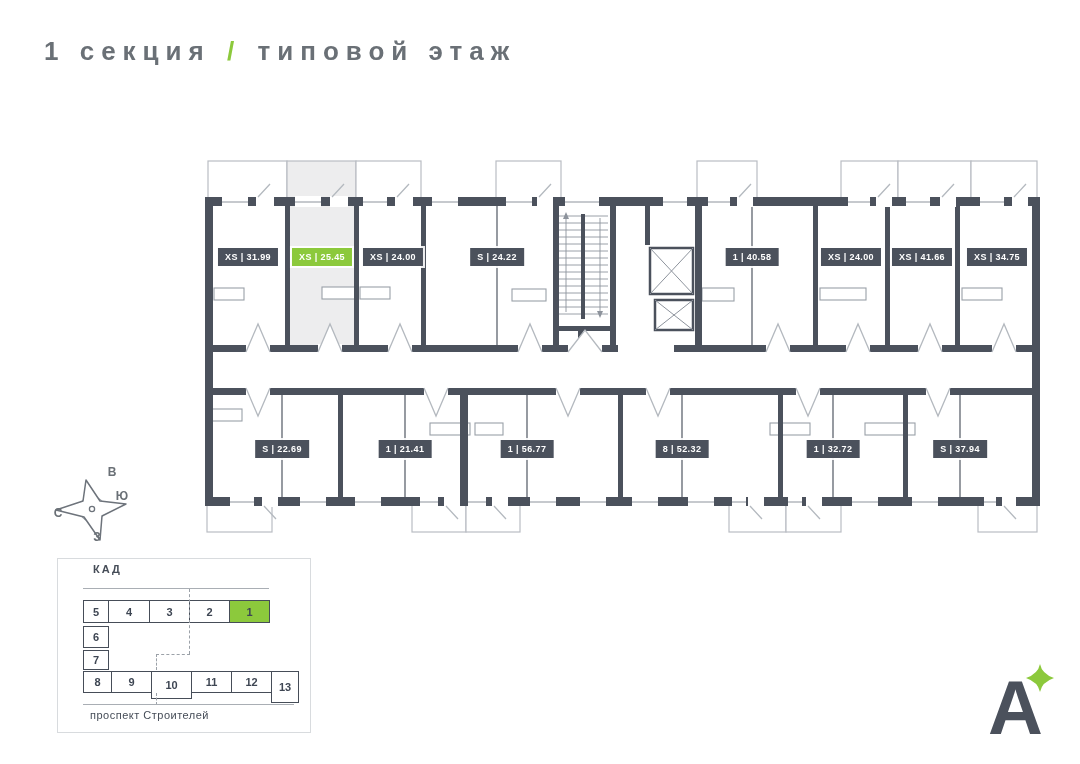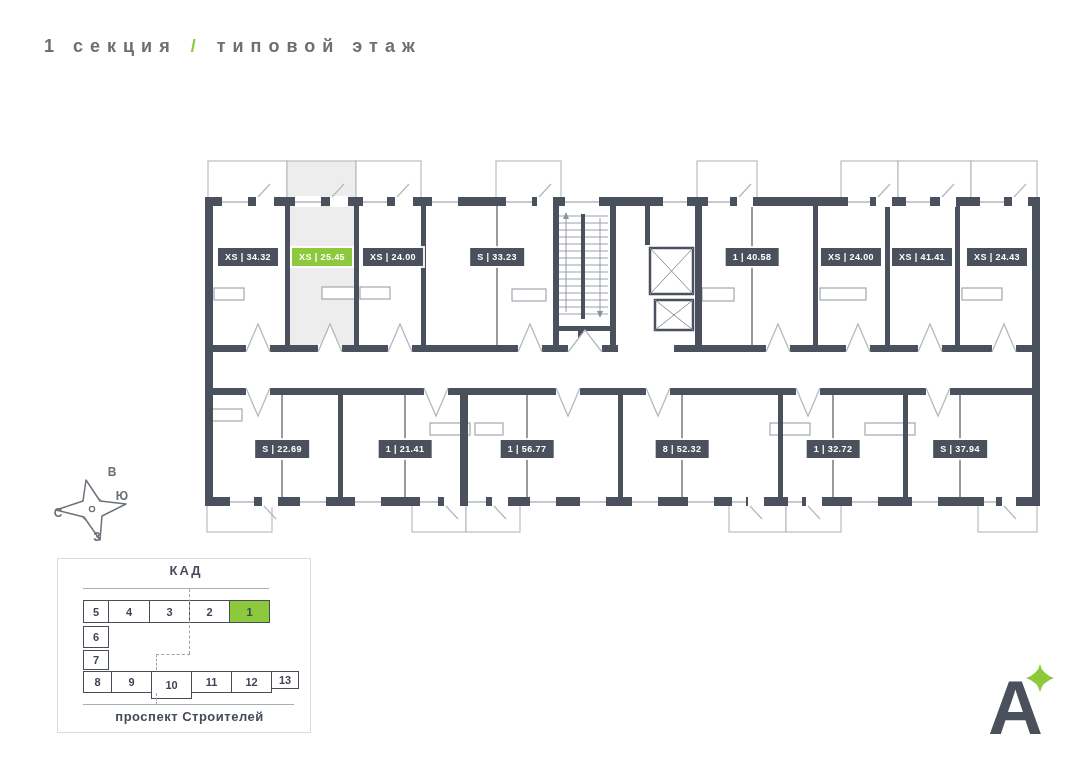--- a/index.html
+++ b/index.html
@@ -1,36 +1,36 @@
 <!DOCTYPE html>
 <html><head>
 <meta charset="utf-8">
 <style>
   html,body{margin:0;padding:0}
   body{width:1080px;height:764px;position:relative;background:#ffffff;
        font-family:"Liberation Sans",sans-serif;overflow:hidden}
   .abs{position:absolute}
   
-  .title{position:absolute;left:44px;top:36px;font-size:18px;font-weight:700;
+  .title{position:absolute;left:44px;top:36px;font-size:26px;font-weight:700;
          letter-spacing:7px;color:#6a7076;white-space:nowrap}
   .title .sep{color:#8cc93c;padding:0 2px}
   
   .plan-svg{position:absolute;left:0;top:0}
   
   .badge{position:absolute;transform:translate(-50%,-50%);background:#4b515c;color:#ffffff;
          font-size:9px;font-weight:700;letter-spacing:.4px;padding:4px 7px;white-space:nowrap;
          box-shadow:0 0 0 2px rgba(255,255,255,.9);cursor:pointer}
   .badge.active{background:#8cc93c}
   
   .compass-label{position:absolute;transform:translate(-50%,-50%);font-size:12px;
                  color:#6a7076;font-weight:600}
   
   .minimap{position:absolute;left:57px;top:558px;width:252px;height:173px;
            border:1px solid #d8dbde;background:#fff}
-  .mm-road{position:absolute;color:#454c57;font-weight:600;font-size:13px;text-align:center}
+  .mm-road{position:absolute;color:#454c57;font-weight:600;font-size:11px;}
   .mm-line{position:absolute;height:1px;background:#a9aeb4}
   .mm-box{position:absolute;border:1.5px solid #464d58;box-sizing:border-box;display:flex;
           align-items:center;justify-content:center;font-size:11px;font-weight:700;
           color:#3e4653;background:#fff;cursor:pointer}
   .mm-box.active{background:#8cc93c}
   .mm-dash-v{position:absolute;width:0;border-left:1.5px dashed #9ba1a8}
   .mm-dash-h{position:absolute;height:0;border-top:1.5px dashed #9ba1a8}
   
   .logo-letter{position:absolute;left:988px;top:670px;font-size:76px;line-height:76px;
                font-weight:700;color:#4b515c}
@@ -223,28 +223,28 @@
       <path d="M246 388 L258 416 L270 388"></path>
         <path d="M424 388 L436 416 L448 388"></path>
       <path d="M556 388 L568 416 L580 388"></path>
         <path d="M646 388 L658 416 L670 388"></path>
       <path d="M796 388 L808 416 L820 388"></path>
         <path d="M926 388 L938 416 L950 388"></path>
     </g>
   </g>
 </svg>
 
-<div class="badge" style="left:248px;top:257px">XS | 34.32</div>
+<div class="badge" style="left:248px;top:257px">XS | 31.99</div>
 <div class="badge active" style="left:322px;top:257px">XS | 25.45</div>
 <div class="badge" style="left:393px;top:257px">XS | 24.00</div>
-<div class="badge" style="left:497px;top:257px">S | 33.23</div>
+<div class="badge" style="left:497px;top:257px">S | 24.22</div>
 <div class="badge" style="left:752px;top:257px">1 | 40.58</div>
 <div class="badge" style="left:851px;top:257px">XS | 24.00</div>
-<div class="badge" style="left:922px;top:257px">XS | 41.41</div>
-<div class="badge" style="left:997px;top:257px">XS | 24.43</div>
+<div class="badge" style="left:922px;top:257px">XS | 41.66</div>
+<div class="badge" style="left:997px;top:257px">XS | 34.75</div>
 <div class="badge" style="left:282px;top:449px">S | 22.69</div>
 <div class="badge" style="left:405px;top:449px">1 | 21.41</div>
 <div class="badge" style="left:527px;top:449px">1 | 56.77</div>
 <div class="badge" style="left:682px;top:449px">8 | 52.32</div>
 <div class="badge" style="left:833px;top:449px">1 | 32.72</div>
 <div class="badge" style="left:960px;top:449px">S | 37.94</div>
 
 <svg class="abs" style="left:50px;top:460px" width="85" height="85" viewBox="0 0 85 85">
   <circle cx="42" cy="49" r="12.5" fill="none" stroke="#9aa0a8" stroke-width="1.2"></circle>
   <path d="M36 20 L50 41 L76 44 L52 56 L50 80 L34 57 L6 50 L33 41 Z" fill="#ffffff" stroke="#6d737b" stroke-width="1.5" stroke-linejoin="round"></path>
@@ -264,27 +264,27 @@
   <div class="mm-box" style="left:91px;top:41px;width:41px;height:23px">3</div>
   <div class="mm-box" style="left:131px;top:41px;width:41px;height:23px">2</div>
   <div class="mm-box active" style="left:171px;top:41px;width:41px;height:23px">1</div>
   <div class="mm-box" style="left:25px;top:67px;width:26px;height:22px">6</div>
   <div class="mm-box" style="left:25px;top:91px;width:26px;height:20px">7</div>
   <div class="mm-box" style="left:25px;top:112px;width:29px;height:22px">8</div>
   <div class="mm-box" style="left:53px;top:112px;width:41px;height:22px">9</div>
   <div class="mm-box" style="left:93px;top:112px;width:41px;height:28px">10</div>
   <div class="mm-box" style="left:133px;top:112px;width:41px;height:22px">11</div>
   <div class="mm-box" style="left:173px;top:112px;width:41px;height:22px">12</div>
-  <div class="mm-box" style="left:213px;top:112px;width:28px;height:18px">13</div>
+  <div class="mm-box" style="left:213px;top:112px;width:28px;height:32px">13</div>
 
   <div class="mm-dash-v" style="left:131px;top:30px;height:65px"></div>
   <div class="mm-dash-h" style="left:98px;top:95px;width:34px"></div>
   <div class="mm-dash-v" style="left:98px;top:95px;height:16px"></div>
   <div class="mm-dash-v" style="left:98px;top:134px;height:12px"></div>
 
   <div class="mm-line" style="left:25px;top:145px;width:211px"></div>
-  <div class="mm-road" style="left:26px;top:150px;width:211px;letter-spacing:.5px;font-weight:700">проспект Строителей</div>
+  <div class="mm-road" style="left:32px;top:150px;width:211px;letter-spacing:.5px;font-weight:400">проспект Строителей</div>
 </div>
 
 <span class="logo-letter">А</span>
 <svg class="abs" style="left:1026px;top:664px" width="28" height="28" viewBox="0 0 26 26">
   <path d="M13 0 Q14.8 9.2 26 13 Q14.8 16.8 13 26 Q11.2 16.8 0 13 Q11.2 9.2 13 0 Z" fill="#8cc93c"></path>
 </svg>
 
 </body></html>

